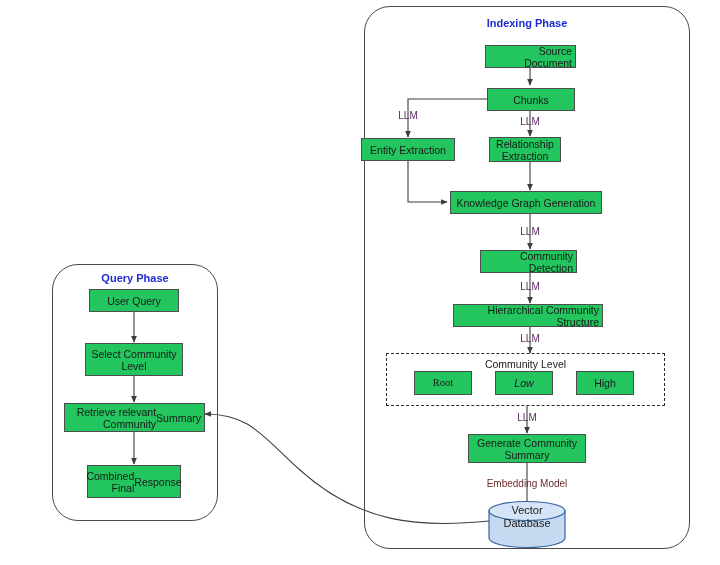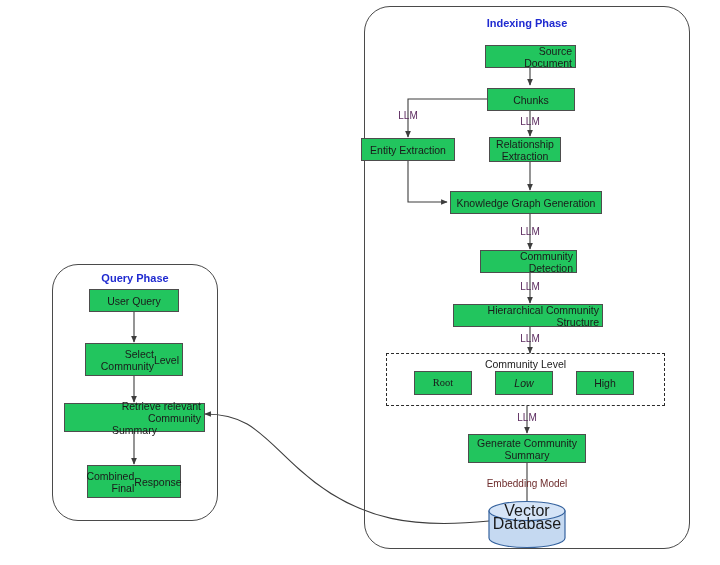--- a/index.html
+++ b/index.html
@@ -71,21 +71,21 @@
     font-size: 10px;
     color: #5b2a5e;
     text-align: center;
     white-space: nowrap;
   }
   .edge-label.embed {
     color: #6d2b2b;
   }
   .cyl-text {
     position: absolute;
-    font-size: 16px;
+    font-size: 11px;
     line-height: 13px;
     color: #1a1a1a;
     text-align: center;
     white-space: nowrap;
   }
 </style>
 </head>
 <body>
 
 <div id="canvas">
@@ -200,26 +200,26 @@
     <div>Database</div>
   </div>
 
   <div class="panel" style="left:52px; top:264px; width:166px; height:257px;"></div>
   <div class="panel-title" style="left:52px; top:272px; width:166px;">Query Phase</div>
 
   <div class="node" style="left:89px; top:289px; width:90px; height:23px;">
     <span>User Query</span>
   </div>
 
-  <div class="node" style="left:85px; top:343px; width:98px; height:33px; flex-direction:row;">
+  <div class="node" style="left:85px; top:343px; width:98px; height:33px; flex-direction:column;">
     <span>Select Community</span>
     <span>Level</span>
   </div>
 
-  <div class="node" style="left:64px; top:403px; width:141px; height:29px; flex-direction:column;">
+  <div class="node" style="left:64px; top:403px; width:141px; height:29px; flex-direction:row;">
     <span>Retrieve  relevant Community</span>
     <span>Summary</span>
   </div>
 
   <div class="node" style="left:87px; top:465px; width:94px; height:33px; flex-direction:row;">
     <span>Combined Final</span>
     <span>Response</span>
   </div>
 
 </div>

